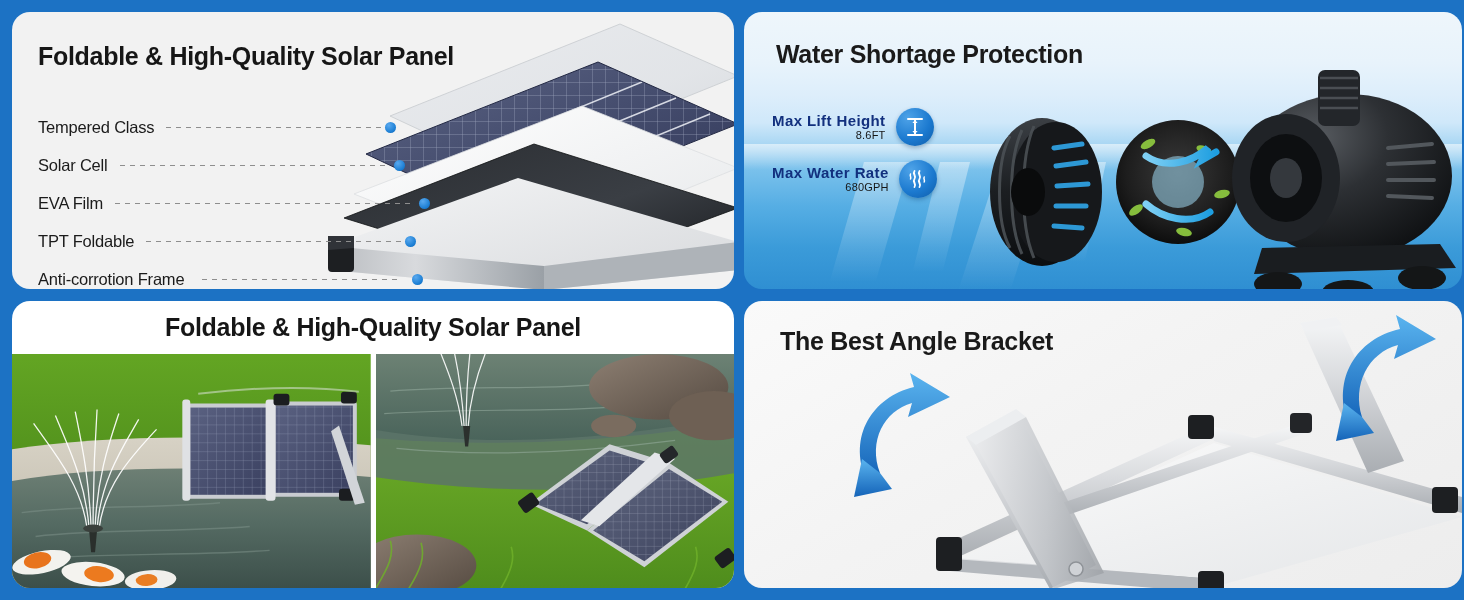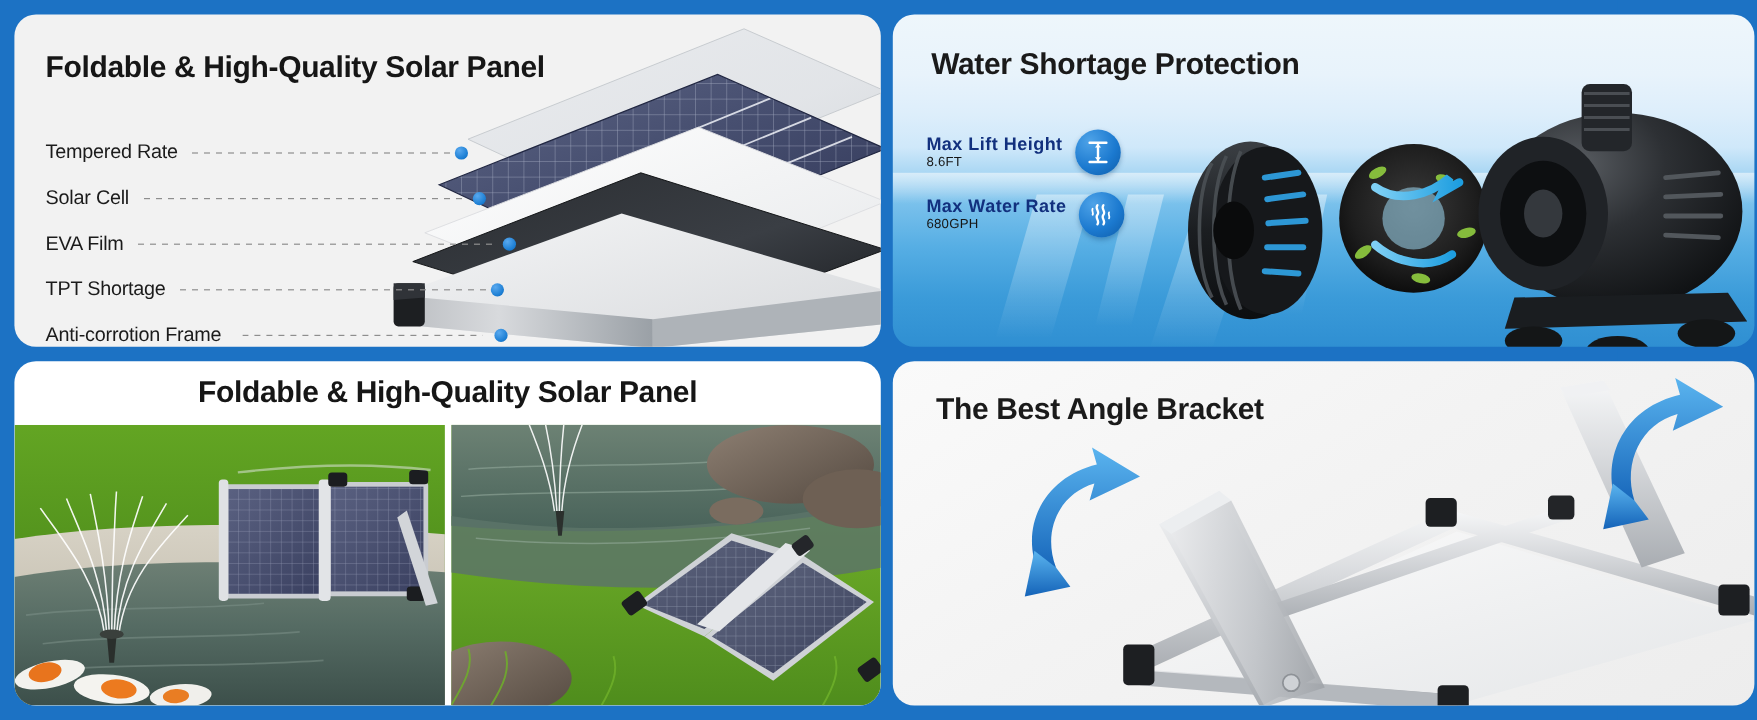--- a/index.html
+++ b/index.html
@@ -80,21 +80,21 @@
     background: linear-gradient(to bottom, rgba(255,255,255,.55), rgba(255,255,255,0));
     z-index: 2;
   }
   .ray {
     position: absolute; z-index: 2;
     background: linear-gradient(to bottom, rgba(255,255,255,.42), rgba(255,255,255,0));
     transform-origin: top center;
   }
   .specs { position: absolute; left: 28px; top: 96px; z-index: 9; }
   .spec-row { display: flex; align-items: center; margin-bottom: 14px; }
-  .spec-text { text-align: left; margin-right: 10px; }
+  .spec-text { text-align: right; margin-right: 10px; }
   .spec-name {
     font-size: 15px; font-weight: bold; color: #12307e;
     letter-spacing: 0.4px; line-height: 1.18; white-space: nowrap;
   }
   .spec-value {
     font-size: 11px; font-weight: normal; color: #161616;
     letter-spacing: 0.2px; line-height: 1.18;
   }
   .spec-badge {
     width: 38px; height: 38px; border-radius: 50%;
@@ -198,36 +198,36 @@
         <path d="M10 228 L198 160 L418 224 L418 252 L224 272 L10 252 Z" fill="url(#frameTop)"></path>
         <path d="M10 228 L10 252 L224 272 L224 248 Z" fill="url(#frameG)"></path>
         <path d="M224 248 L224 272 L418 252 L418 224 Z" fill="#aeb3b8"></path>
         <rect x="8" y="218" width="26" height="36" rx="4" fill="#1d1f22"></rect>
         <path d="M8 218 L34 218 L34 230 L8 232 Z" fill="#303338"></path>
       </g>
     </svg>
 
     <div class="layer-labels">
       <div class="layer-row r0">
-        <span class="lbl">Tempered Rate</span>
+        <span class="lbl">Tempered Class</span>
         <span class="leader"></span>
         <span class="dot"></span>
       </div>
       <div class="layer-row r1">
         <span class="lbl">Solar Cell</span>
         <span class="leader"></span>
         <span class="dot"></span>
       </div>
       <div class="layer-row r2">
         <span class="lbl">EVA Film</span>
         <span class="leader"></span>
         <span class="dot"></span>
       </div>
       <div class="layer-row r3">
-        <span class="lbl">TPT Shortage</span>
+        <span class="lbl">TPT Foldable</span>
         <span class="leader"></span>
         <span class="dot"></span>
       </div>
       <div class="layer-row r4">
         <span class="lbl">Anti-corrotion Frame</span>
         <span class="leader"></span>
         <span class="dot"></span>
       </div>
     </div>
   </div>

